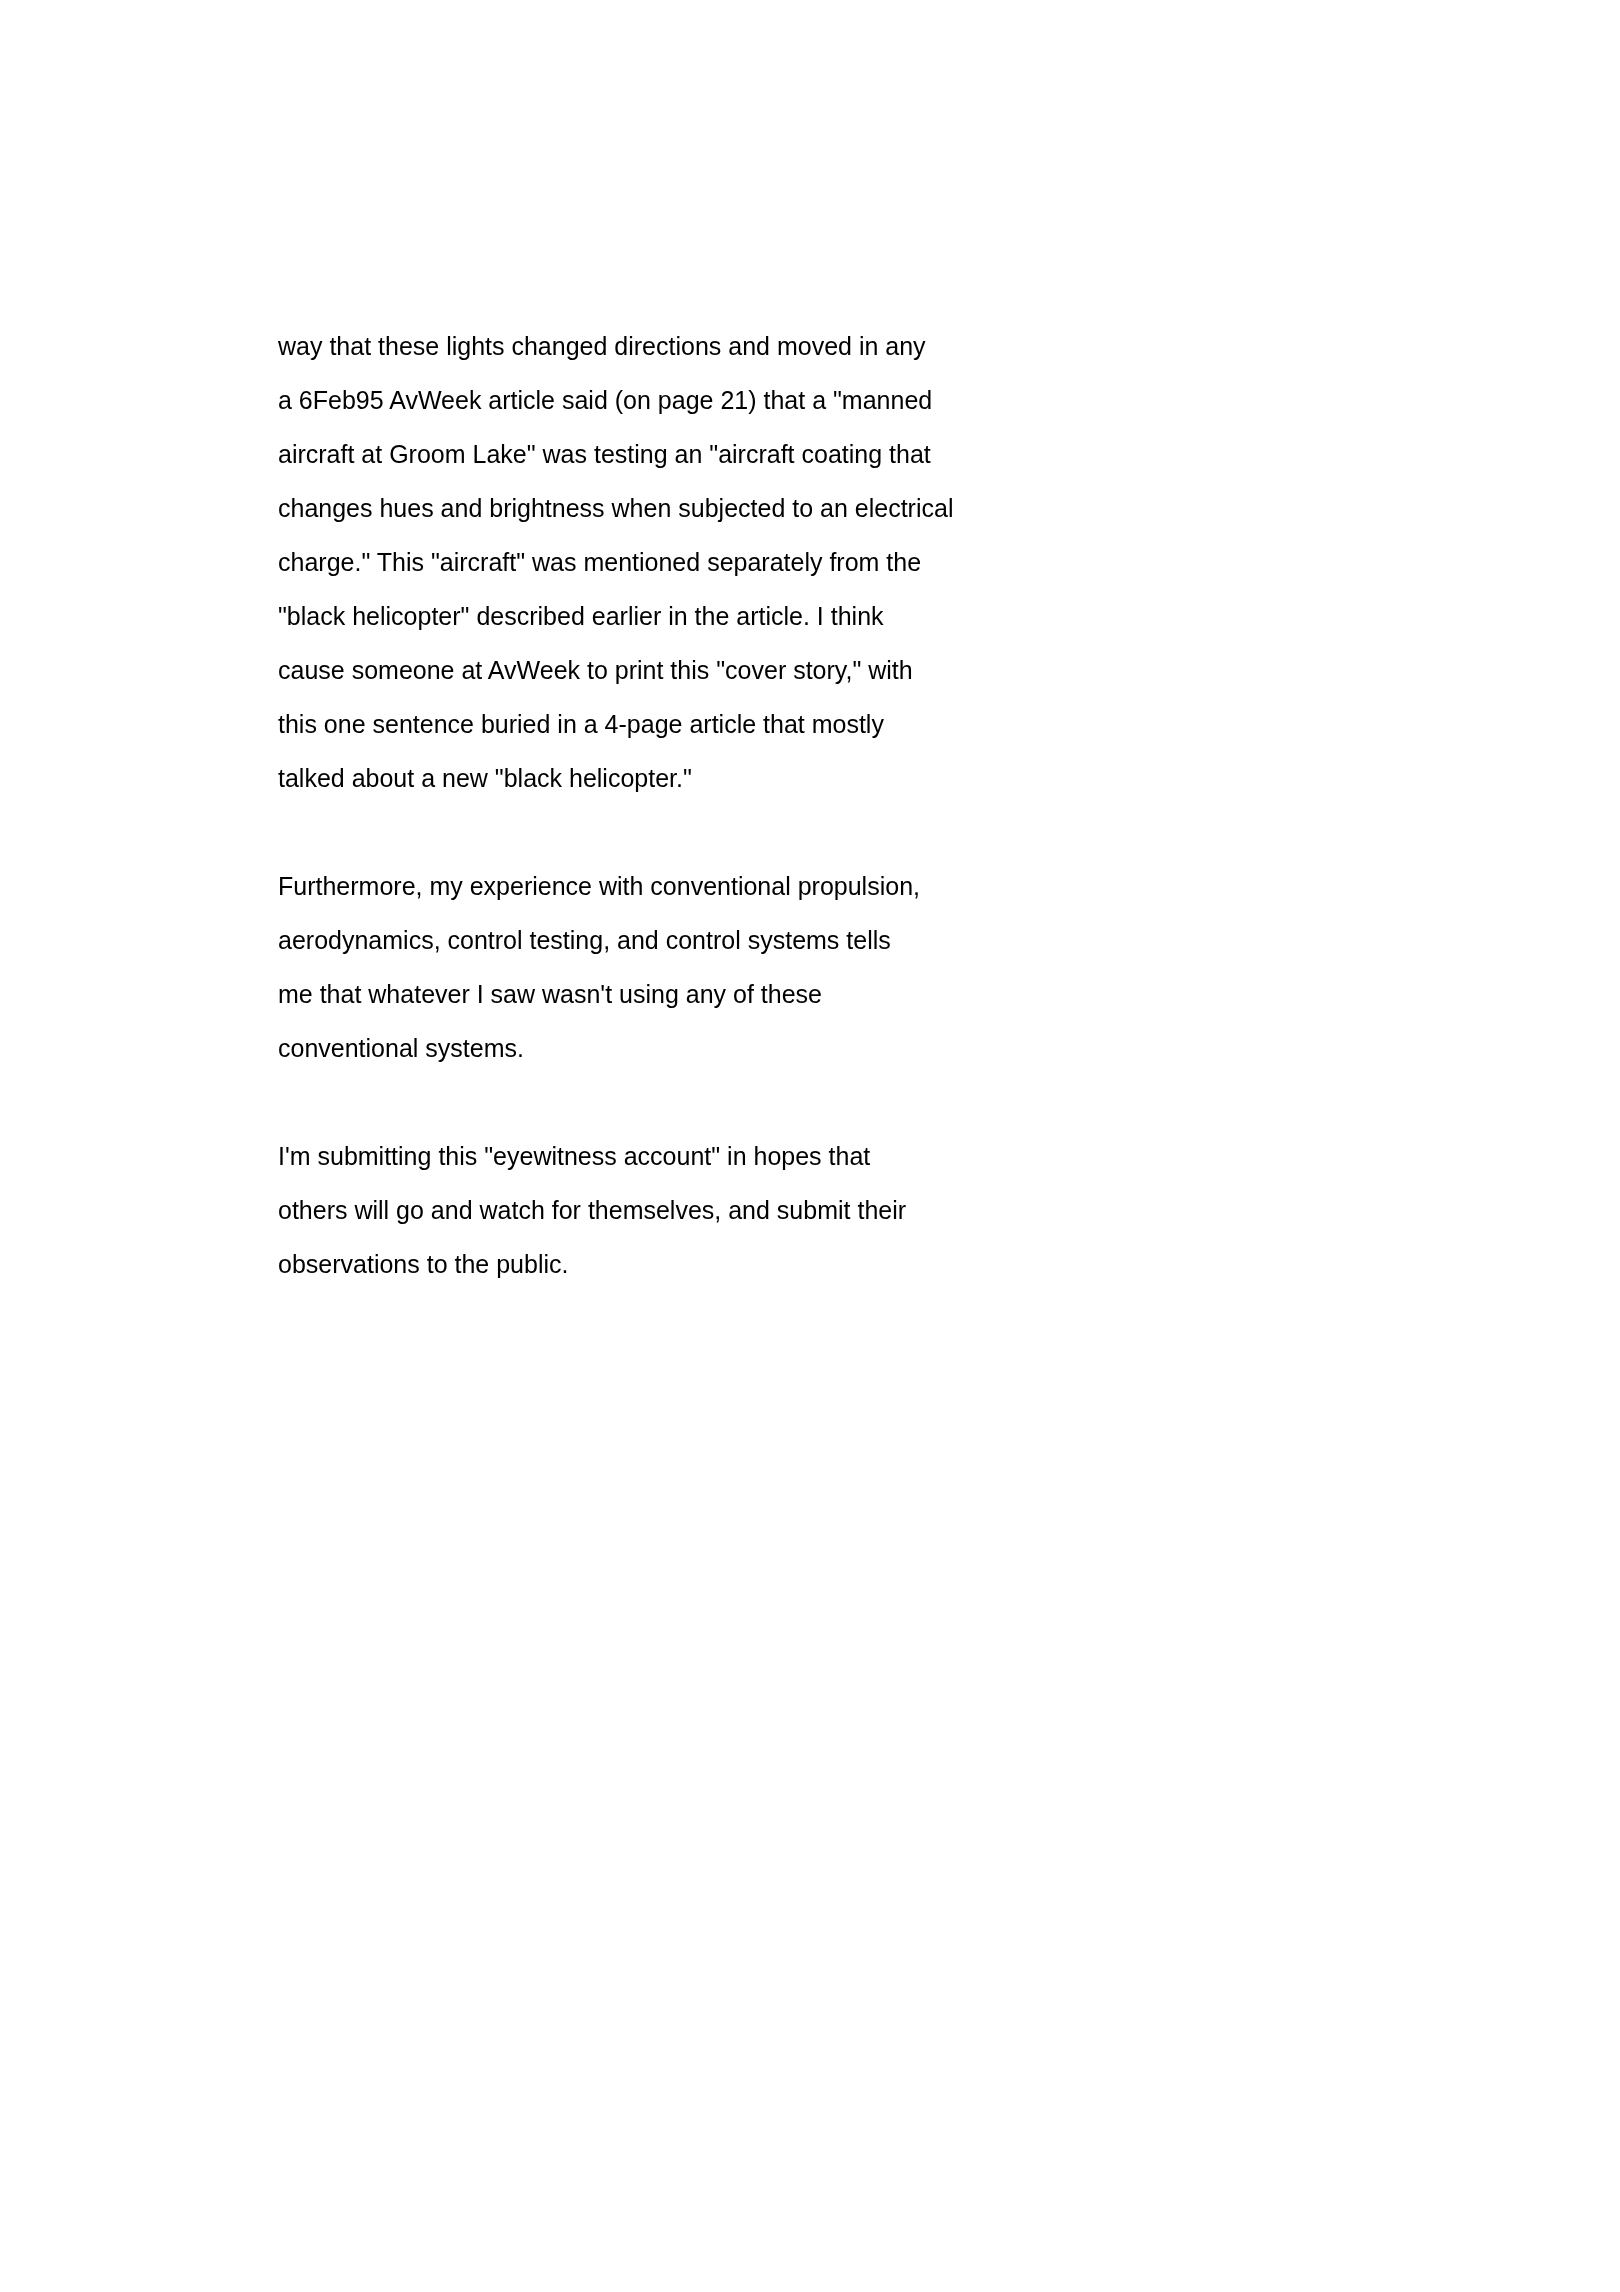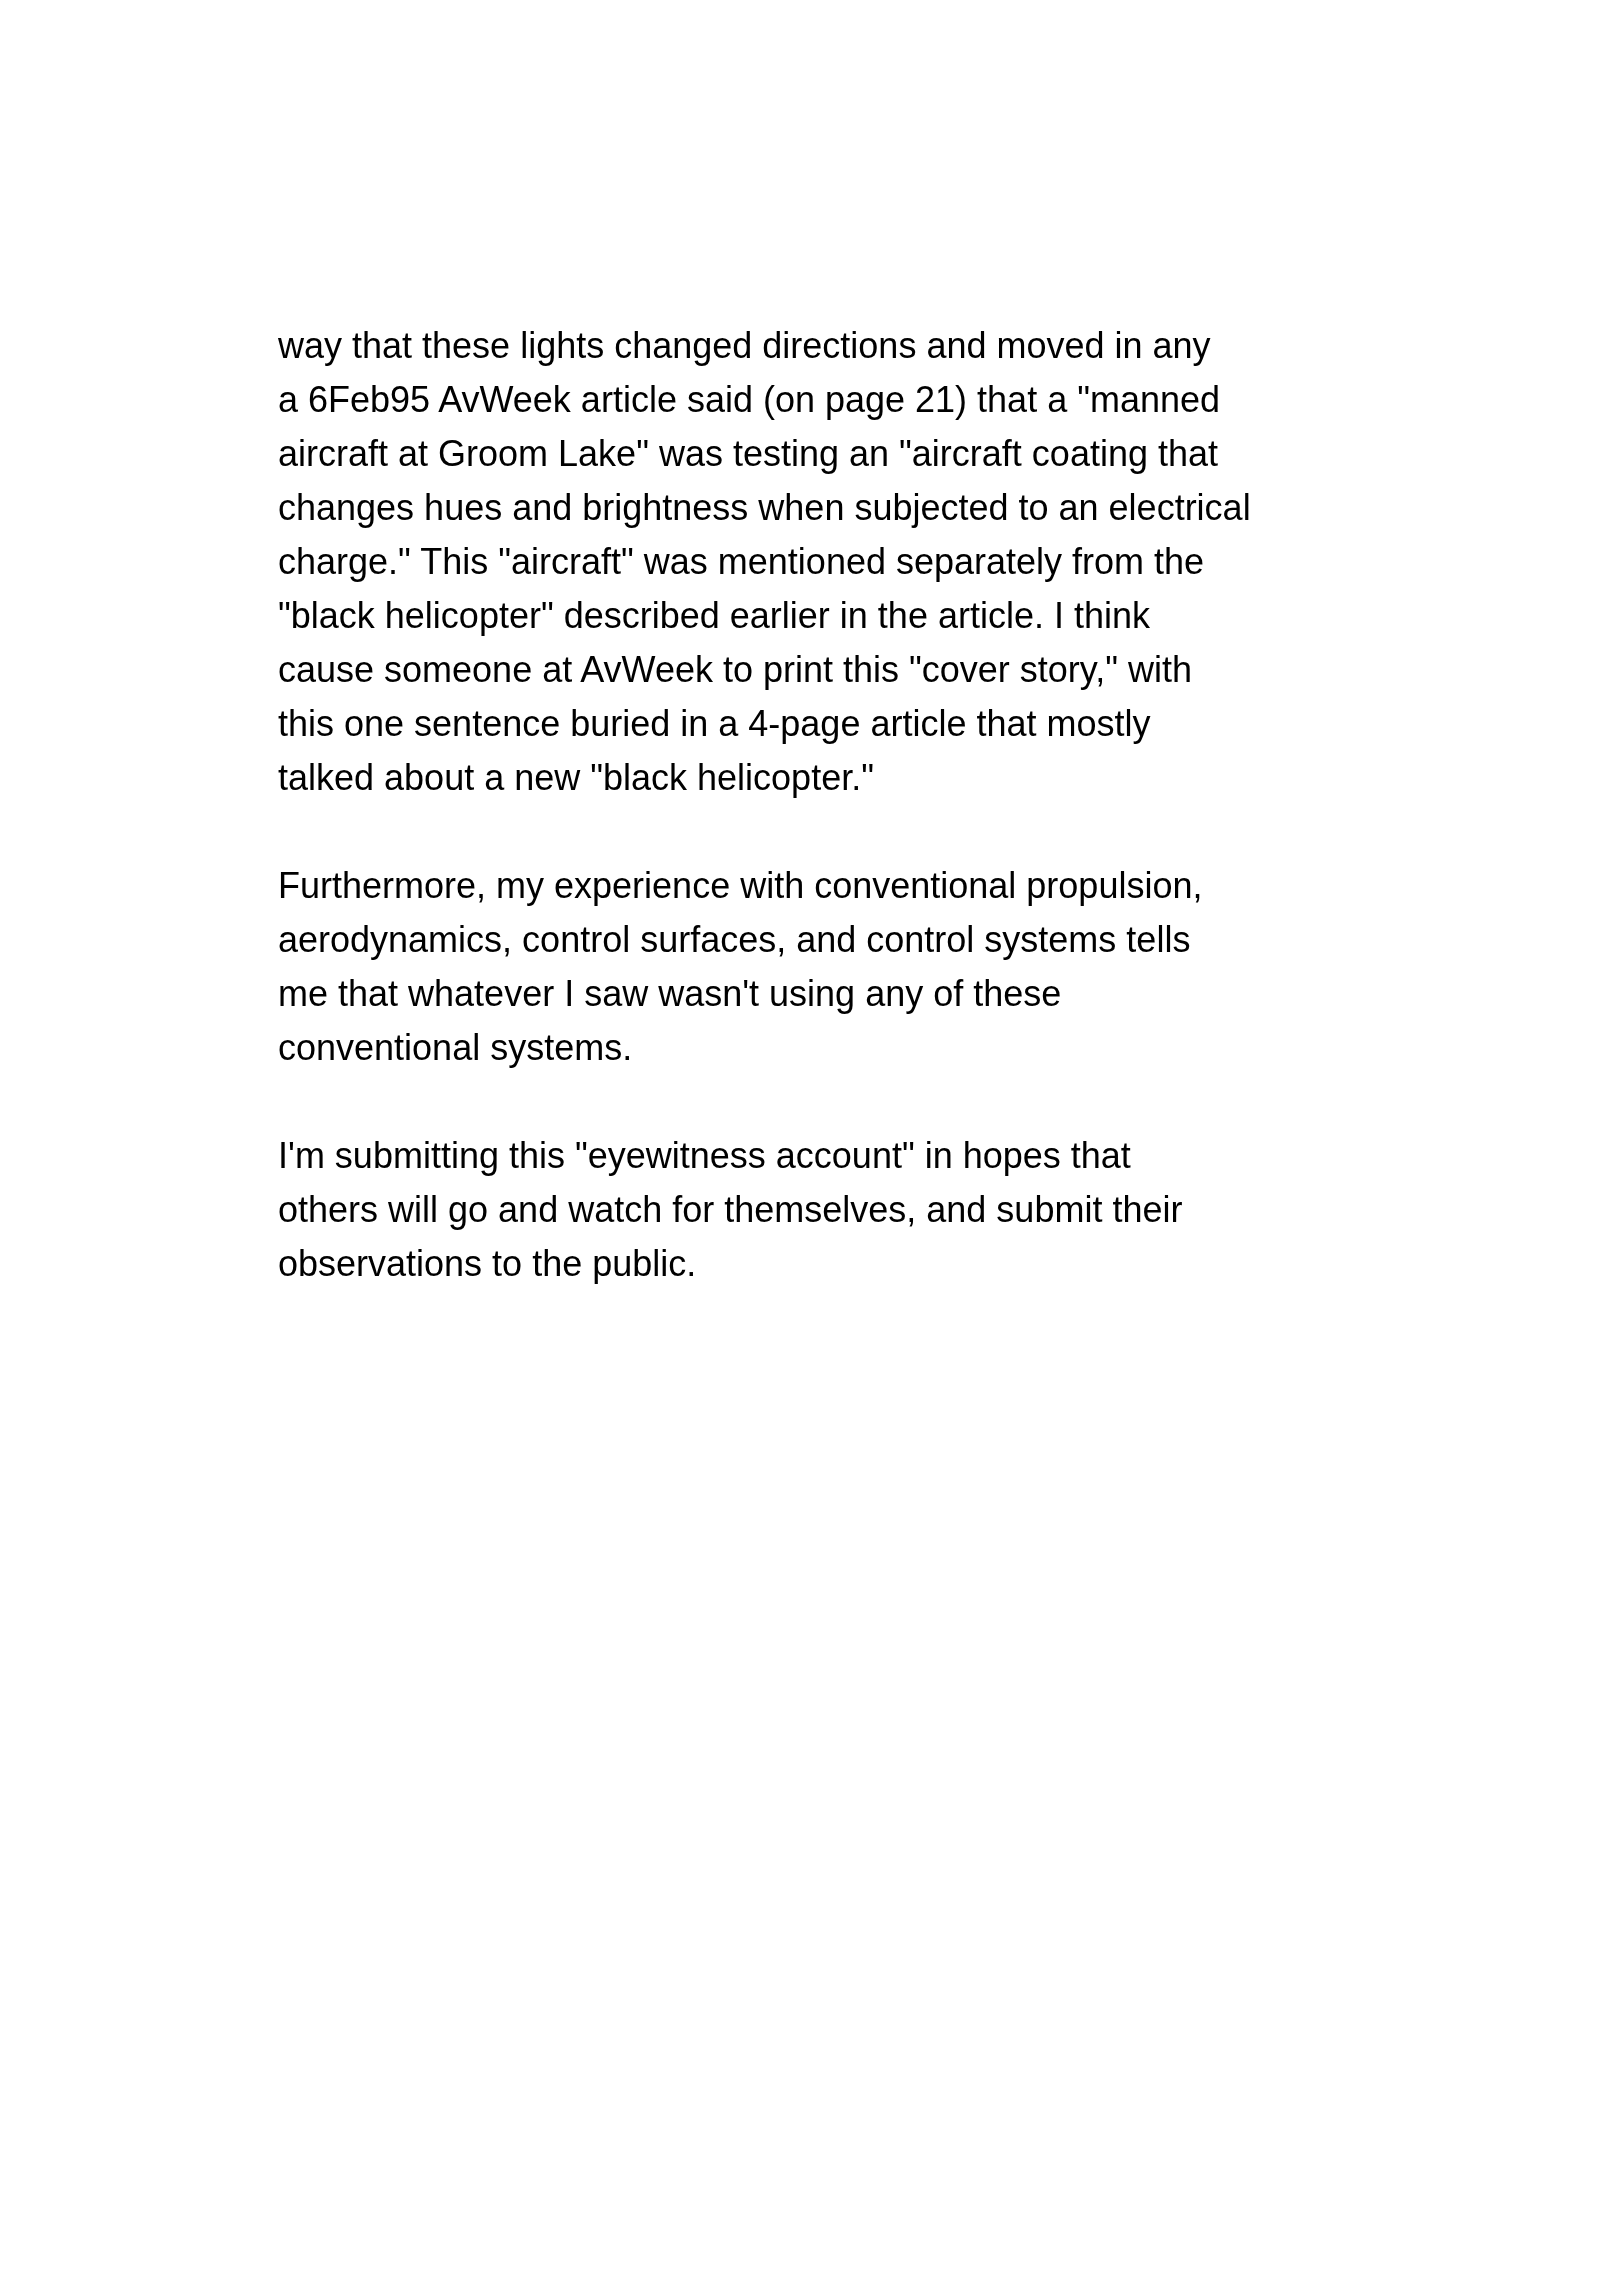--- a/index.html
+++ b/index.html
@@ -20,21 +20,21 @@
       width: 1620px;
       height: 2293px;
       background: #ffffff;
     }
     .text-block {
       position: absolute;
       left: 278px;
       top: 319px;
       width: 1176px;
       font-family: "Liberation Sans", sans-serif;
-      font-size: 36px;
+      font-size: 25px;
       line-height: 54px;
       color: #000000;
     }
     .paragraph {
       margin: 0 0 54px 0;
     }
     .paragraph:last-child {
       margin-bottom: 0;
     }
     .line {
@@ -56,21 +56,21 @@
       <span class="line">changes hues and brightness when subjected to an electrical</span>
       <span class="line">charge." This "aircraft" was mentioned separately from the</span>
       <span class="line">"black helicopter" described earlier in the article. I think</span>
       <span class="line">cause someone at AvWeek to print this "cover story," with</span>
       <span class="line">this one sentence buried in a 4-page article that mostly</span>
       <span class="line">talked about a new "black helicopter."</span>
     </p>
 
     <p class="paragraph">
       <span class="line">Furthermore, my experience with conventional propulsion,</span>
-      <span class="line">aerodynamics, control surfaces, and control systems tells</span>
+      <span class="line">aerodynamics, control testing, and control systems tells</span>
       <span class="line">me that whatever I saw wasn't using any of these</span>
       <span class="line">conventional systems.</span>
     </p>
 
     <p class="paragraph">
       <span class="line">I'm submitting this "eyewitness account" in hopes that</span>
       <span class="line">others will go and watch for themselves, and submit their</span>
       <span class="line">observations to the public.</span>
     </p>
 

